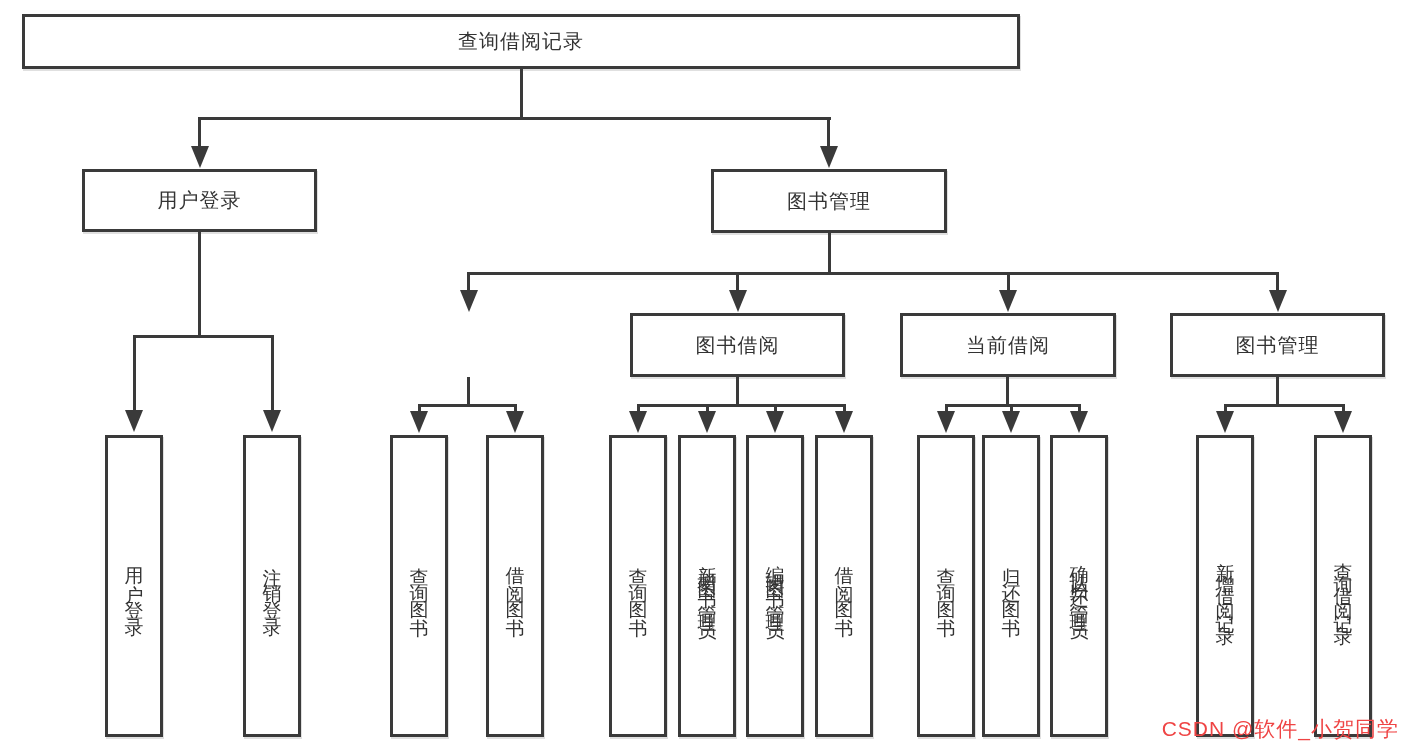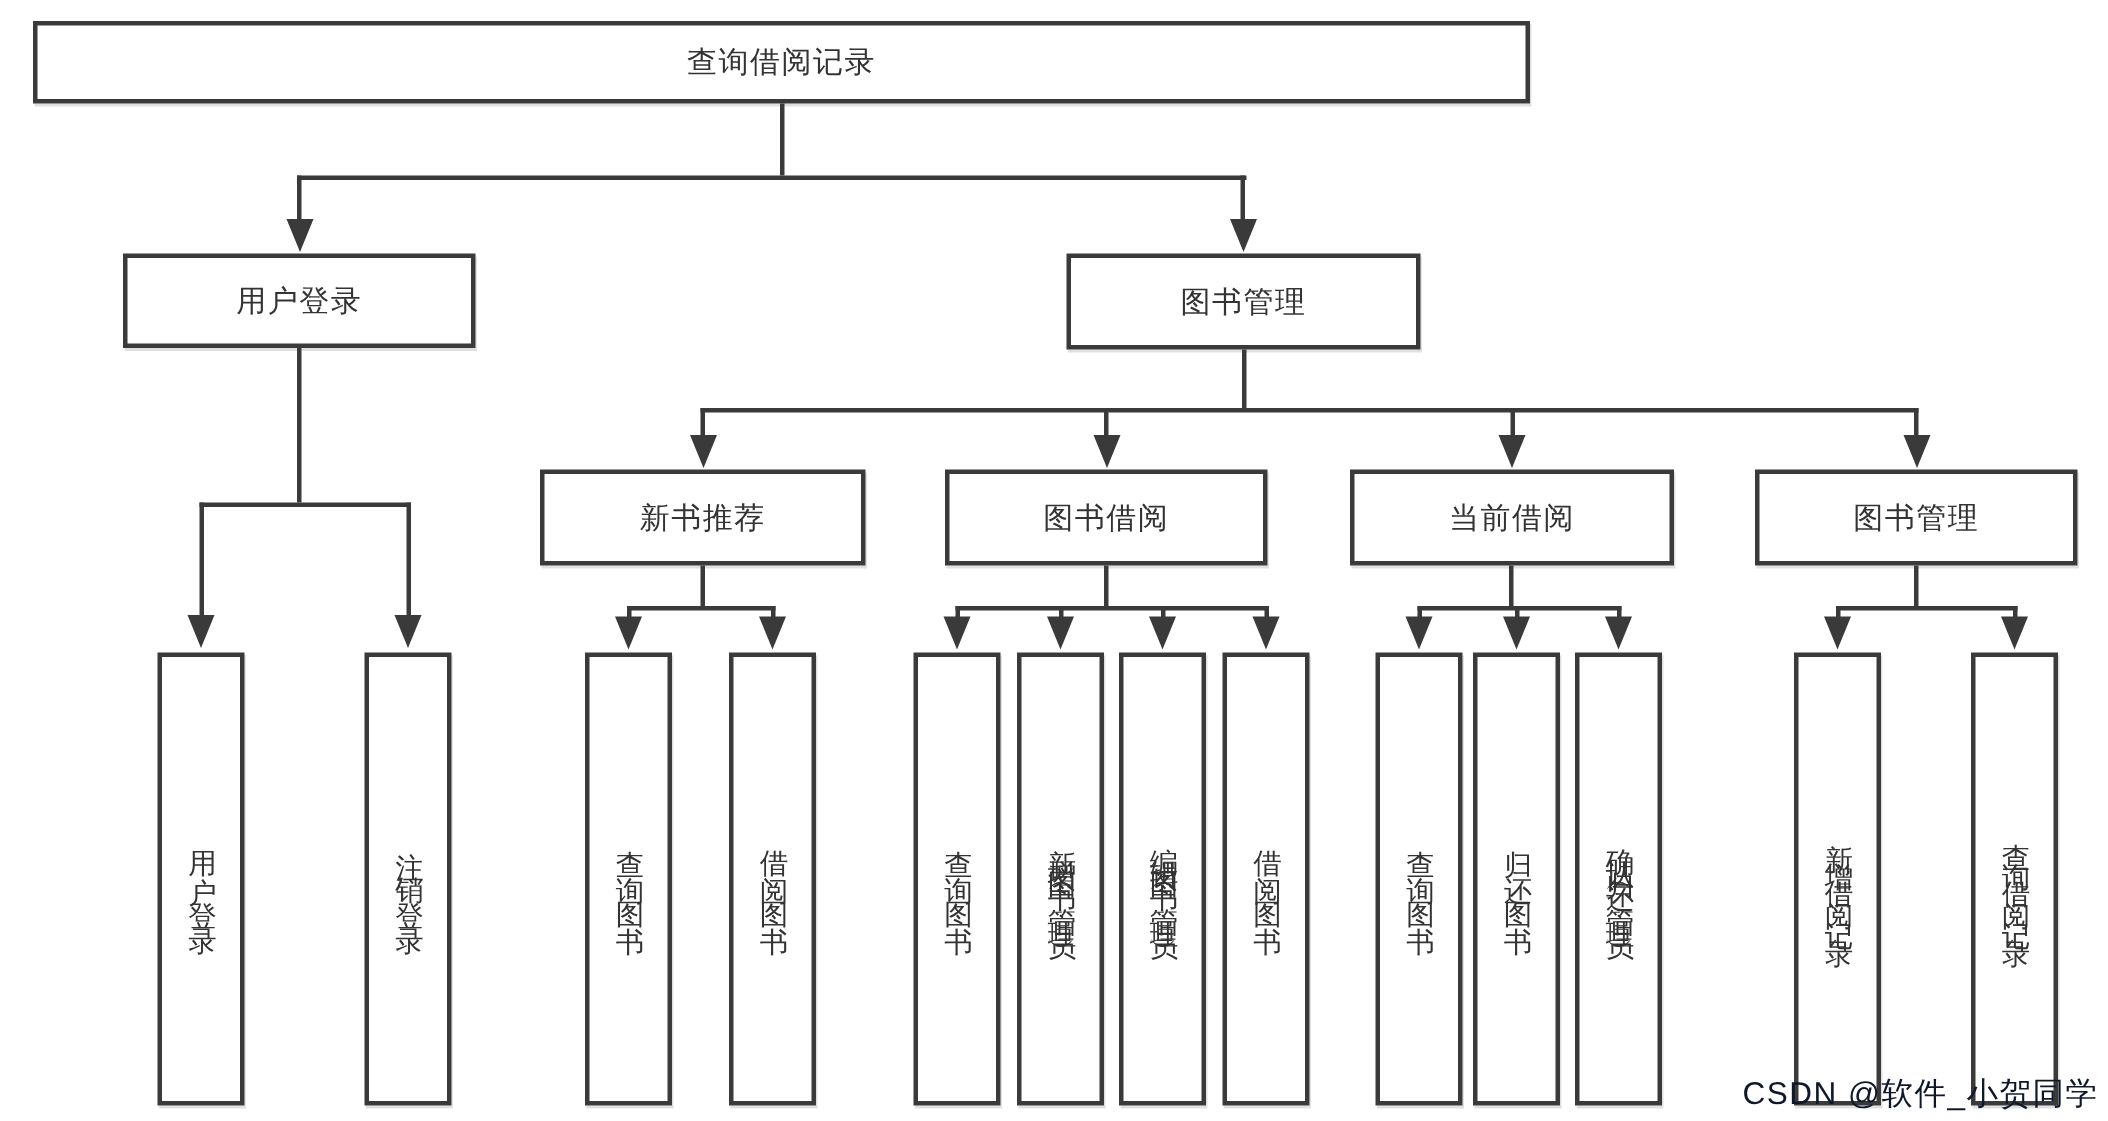--- a/index.html
+++ b/index.html
@@ -36,21 +36,21 @@
   .v{position:absolute;width:3px;background:#3a3a3a;}
   .h{position:absolute;height:3px;background:#3a3a3a;}
   .arr{
     position:absolute;width:0;height:0;
     border-left:9px solid transparent;
     border-right:9px solid transparent;
     border-top:22px solid #3a3a3a;
   }
   .watermark{
     position:absolute;right:6px;bottom:4px;
-    font-size:21px;color:#0f172a;letter-spacing:1px;
+    font-size:21px;color:#ef4444;letter-spacing:1px;
     z-index:10;
   }
   
   #b-root {left:22px; top:14px; width:998px; height:55px;}
   #b-user {left:82px; top:169px; width:235px; height:63px;}
   #b-mgmt {left:711px; top:169px; width:236px; height:64px;}
   #b-sec0 {left:360px; top:313px; width:217px; height:64px;}
   #b-sec1 {left:630px; top:313px; width:215px; height:64px;}
   #b-sec2 {left:900px; top:313px; width:216px; height:64px;}
   #b-sec3 {left:1170px;top:313px; width:215px; height:64px;}
@@ -64,21 +64,20 @@
 </head>
 <body>
 
 <div class="canvas">
 
   <div class="box hbox" id="b-root">查询借阅记录</div>
 
   <div class="box hbox" id="b-user">用户登录</div>
   <div class="box hbox" id="b-mgmt">图书管理</div>
 
-  <div class="box hbox" id="b-sec0">新书推荐</div>
   <div class="box hbox" id="b-sec1">图书借阅</div>
   <div class="box hbox" id="b-sec2">当前借阅</div>
   <div class="box hbox" id="b-sec3">图书管理</div>
 
   <div class="box vbox leaf len4" id="l-g1-0">
       <span>用户登录</span>
     </div>
   <div class="box vbox leaf len4" id="l-g1-1">
       <span>注销登录</span>
     </div>

